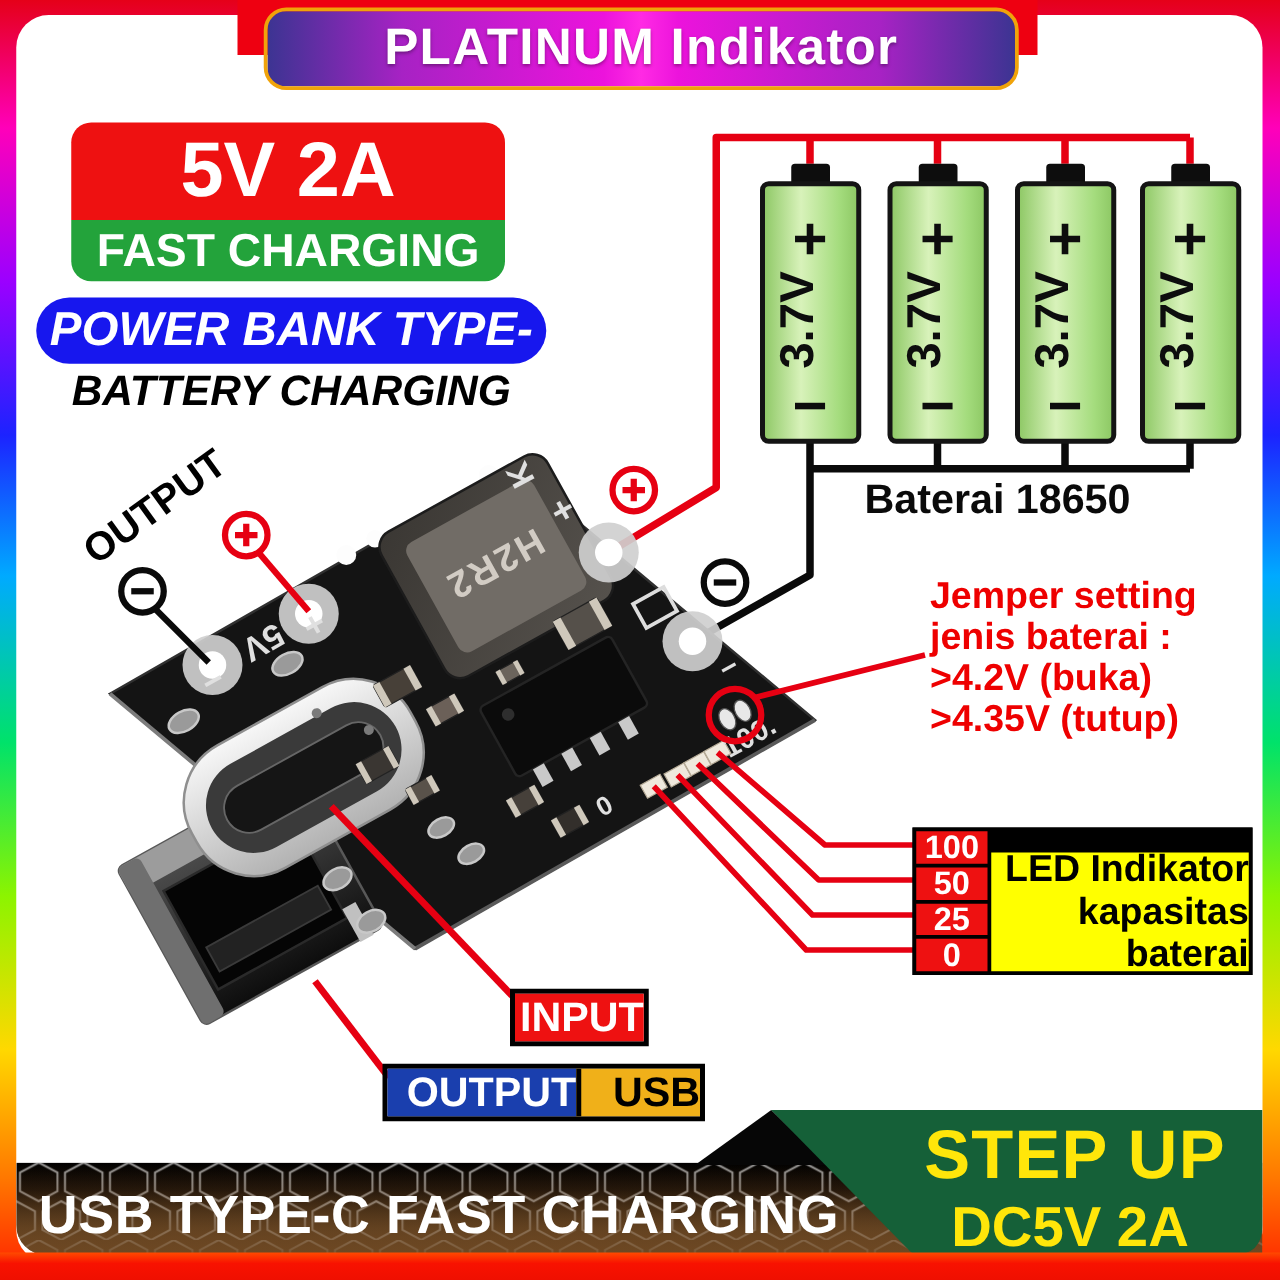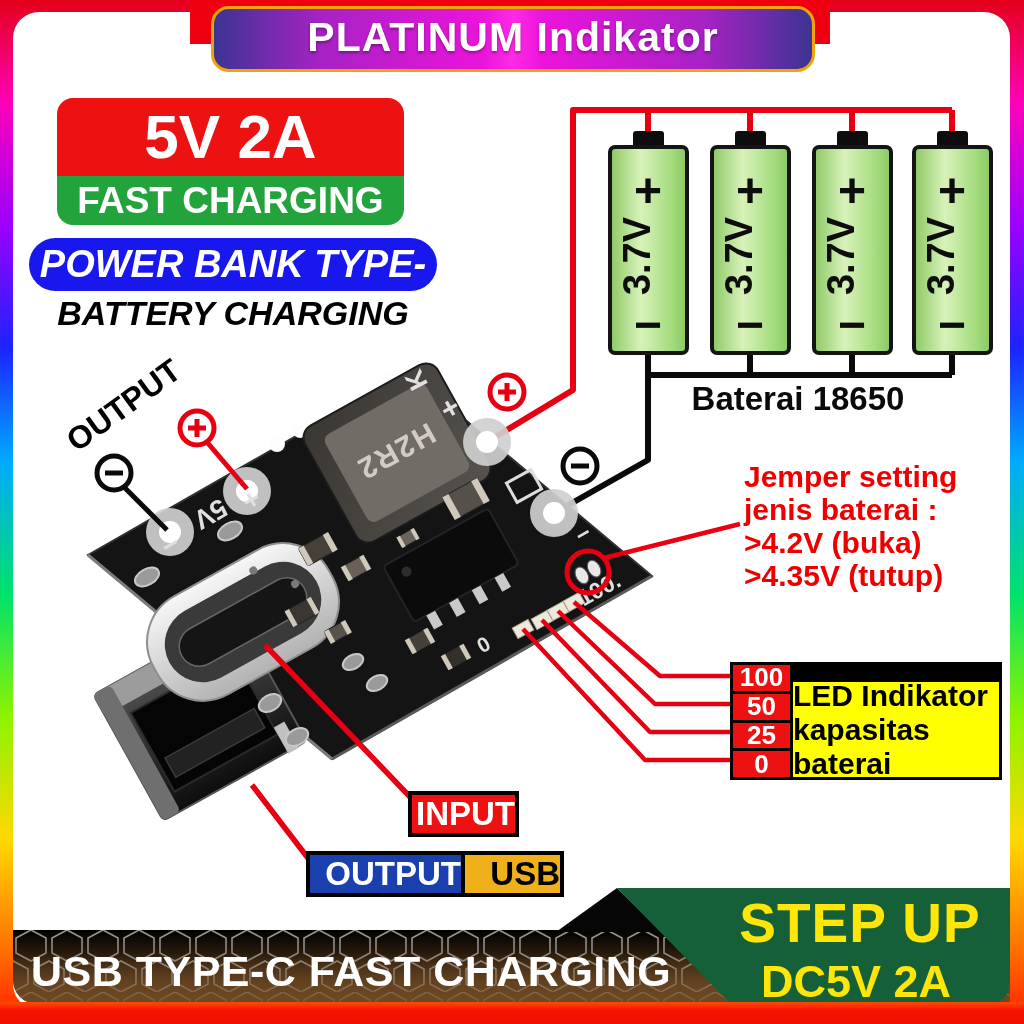--- a/index.html
+++ b/index.html
@@ -19,21 +19,21 @@
   #badge-fast{left:57px;top:176px;width:347px;height:49px;background:#23a33b;border-radius:0 0 16px 16px;
     color:#fff;font-size:37px;font-weight:bold;text-align:center;line-height:49px;}
   #pill-powerbank{left:29px;top:238px;width:408px;height:53px;background:#1717ee;border-radius:27px;
     color:#fff;font-size:38px;font-weight:bold;font-style:italic;text-align:center;line-height:53px;}
   #battery-charging{left:29px;top:294px;width:408px;color:#000;font-size:34px;font-weight:bold;font-style:italic;text-align:center;}
   #jumper-note{left:744px;top:460px;color:#ee0000;font-size:30px;font-weight:bold;line-height:33px;white-space:nowrap;}
   #led-table{left:730px;top:662px;width:266px;height:112px;border:3px solid #000;display:grid;
     grid-template-columns:57px 1fr;grid-template-rows:repeat(4,1fr);background:#000;grid-gap:3px;}
   .led-pct{background:#ee1111;color:#fff;font-size:26px;font-weight:bold;text-align:center;line-height:25px;display:flex;align-items:center;justify-content:center;}
   #led-label{grid-column:2;grid-row:1/5;background:#ffff00;color:#000;font-size:30px;font-weight:bold;
-    display:flex;flex-direction:column;align-items:flex-start;justify-content:center;line-height:34px;margin-top:17px;}
+    display:flex;flex-direction:column;align-items:flex-end;justify-content:center;line-height:34px;margin-top:17px;}
   .io-box{position:absolute;display:flex;border:4px solid #000;height:38px;}
   .io-cell{font-size:33px;font-weight:bold;text-align:right;line-height:38px;}
   #input-cell{width:103px;background:#ee1111;color:#fff;}
   #input-port{width:140px;background:#3fe53f;color:#000;border-left:4px solid #000;}
   #output-cell{width:151px;background:#1a3fae;color:#fff;}
   #output-port{width:95px;background:#f0b019;color:#000;border-left:4px solid #000;}
   #mesh-band{left:13px;top:930px;width:997px;height:74px;border-bottom-left-radius:24px;overflow:hidden;}
   #red-strip{left:0;top:1002px;width:1024px;height:22px;background:linear-gradient(180deg,#ff4a00 0%,#f81200 40%,#ef0f00 100%);}
   svg{display:block;}
   .ptr{pointer-events:none;}

